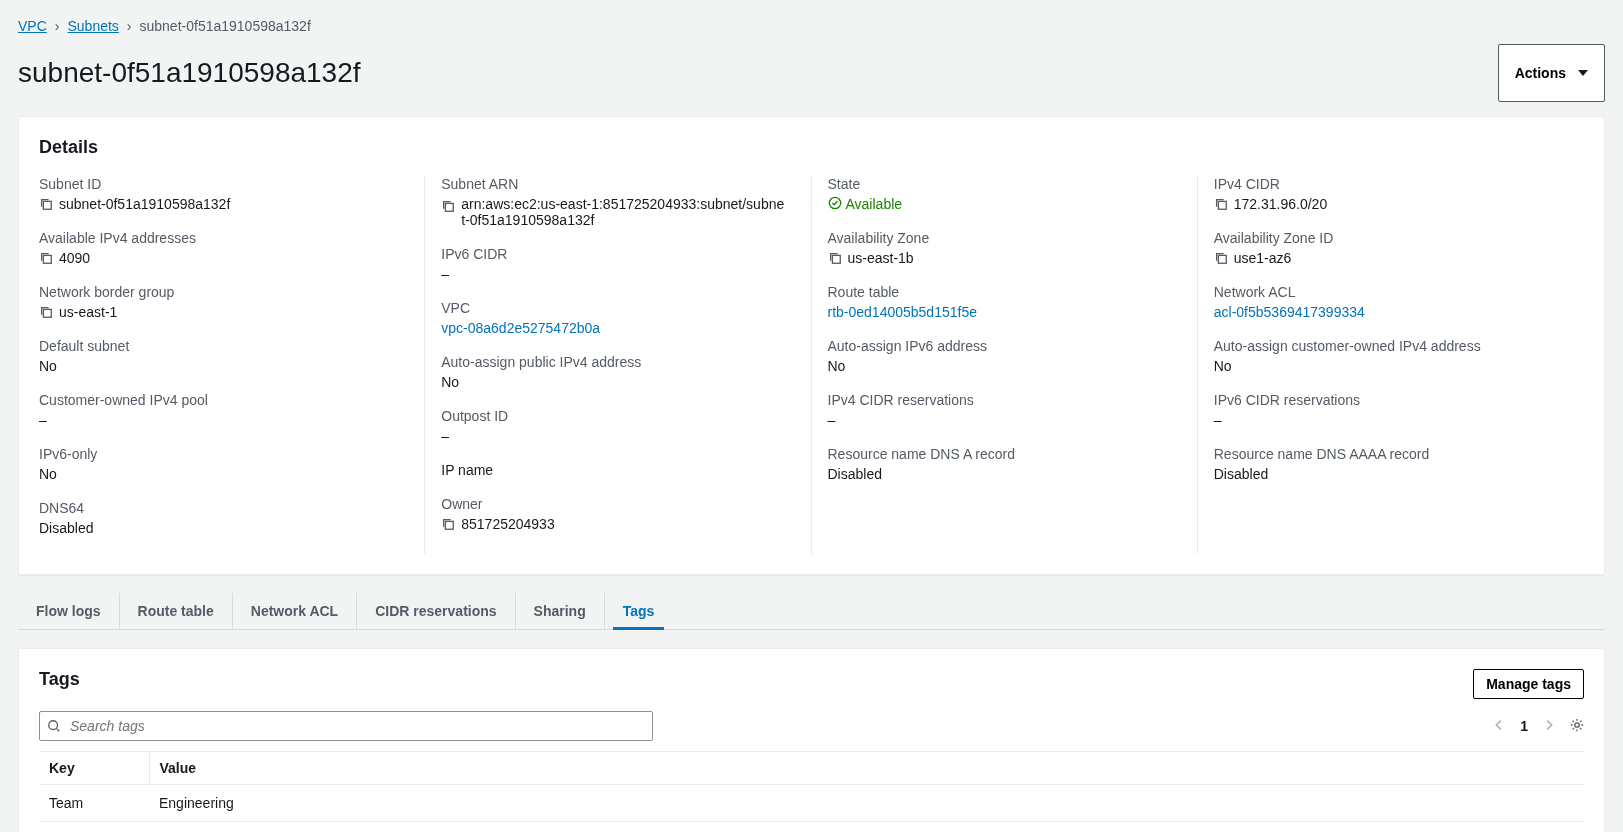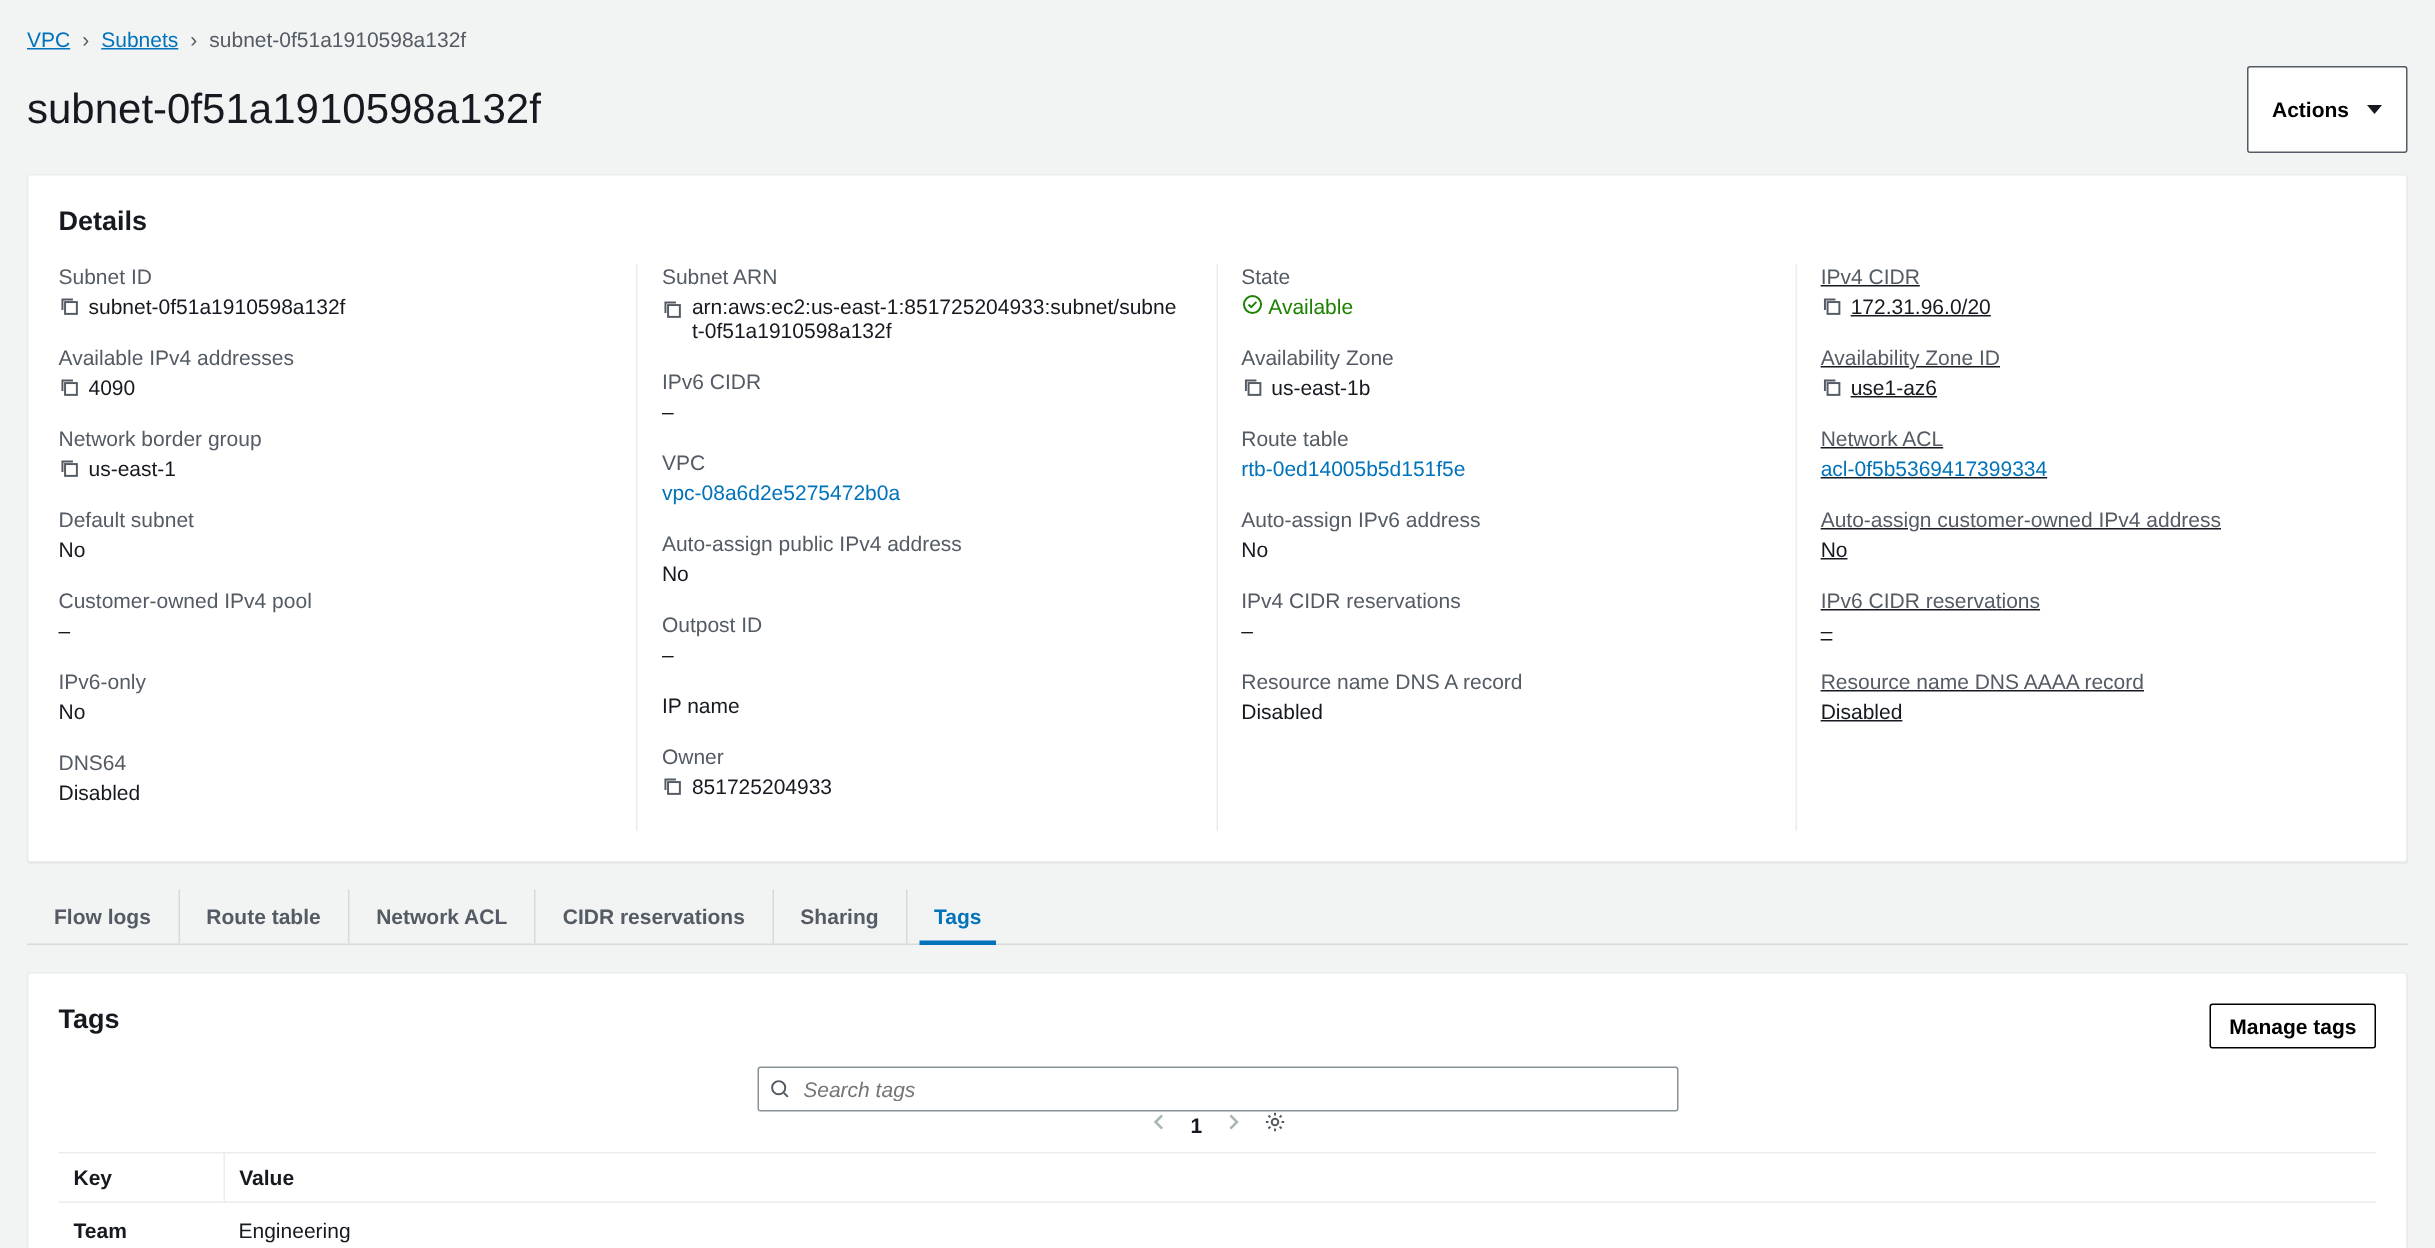--- a/index.html
+++ b/index.html
@@ -26,21 +26,21 @@
     background:#fff; border:1px solid #eaeded; border-radius:2px;
     box-shadow: 0 1px 1px rgba(0,0,0,0.05);
     padding:20px; margin-bottom:18px;
   }
   .panel h2 { font-size:18px; font-weight:700; margin-bottom:18px; }
   .details-grid {
     display:grid; grid-template-columns: repeat(4, 1fr); gap: 0;
   }
   .details-col { padding-right:24px; border-right:1px solid #eaeded; padding-left:16px; }
   .details-col:first-child { padding-left:0; }
-  .details-col:last-child { border-right:none; padding-right:0;text-decoration:underline; }
+  .details-col:last-child { border-right:none; padding-right:0; }
   .field { margin-bottom:18px; }
   .field-label { color:#545b64; font-size:14px; margin-bottom:4px; }
   .field-value { font-size:14px; font-weight:400; display:flex; align-items:center; gap:6px;}
   .copy-icon { width:14px; height:14px; flex-shrink:0; cursor:pointer; }
   .link { color:#0073bb; cursor:pointer; }
   .state-ok { color:#1d8102; display:flex; align-items:flex-start; gap:4px; }
   .state-ok svg { width:14px; height:14px; }
   .dash { color:#16191f; }
   .tabs { display:flex; border-bottom:1px solid #d5dbdb; margin-bottom:18px; }
   .tab {
@@ -51,41 +51,41 @@
   .tab.active { color:#0073bb; }
   .tab.active::after {
     content:''; position:absolute; left:8px; right:8px; bottom:-1px; height:3px; background:#0073bb;
   }
   .tags-header { display:flex; justify-content:space-between; align-items:flex-start; margin-bottom:12px;}
   .tags-header h2 { margin-bottom:0; }
   .manage-btn {
     background:#fff; border:1px solid #000000; padding:6px 12px;
     font-size:14px; font-weight:700; border-radius:2px; cursor:pointer;
   }
-  .search-row { display:flex; justify-content:space-between; align-items:center; margin-bottom:10px;flex-direction:column; }
+  .search-row { display:flex; justify-content:space-between; align-items:center; margin-bottom:10px; }
   .search-box {
     position:relative; width:614px;
   }
   .search-box input {
     width:100%; padding:6px 10px 6px 30px; border:1px solid #879196;
     border-radius:2px; font-size:14px; font-style:italic; color:#687078;
   }
   .search-box svg { position:absolute; left:8px; top:50%; transform:translateY(-50%); width:14px; height:14px; }
   .pager { display:flex; align-items:center; gap:14px; color:#545b64; }
   .pager .num { font-weight:700; color:#16191f; }
   .pager svg { width:14px; height:14px; cursor:pointer; }
   .pager .disabled svg { color:#aab7b8; }
   .tags-table { width:100%; border-collapse:collapse; }
   .tags-table th {
     text-align:left; font-size:14px; font-weight:700; padding:8px 10px;
     border-top:1px solid #eaeded; border-bottom:1px solid #eaeded;
   }
   .tags-table th:first-child { border-right:1px solid #eaeded; width:110px;}
   .tags-table td { padding:10px 10px; border-bottom:1px solid #eaeded; font-size:14px; font-weight:700;}
-  .tags-table td:first-child { font-weight:700;}
+  .tags-table td:first-child { font-weight:400;}
   .caret-down { width:0; height:0; border-left:5px solid transparent; border-right:5px solid transparent; border-top:6px solid #16191f;}
 </style>
 </head>
 <body>
 
 <div class="page">
 
   <div class="breadcrumb">
     <a>VPC</a>
     <span class="sep">›</span>

